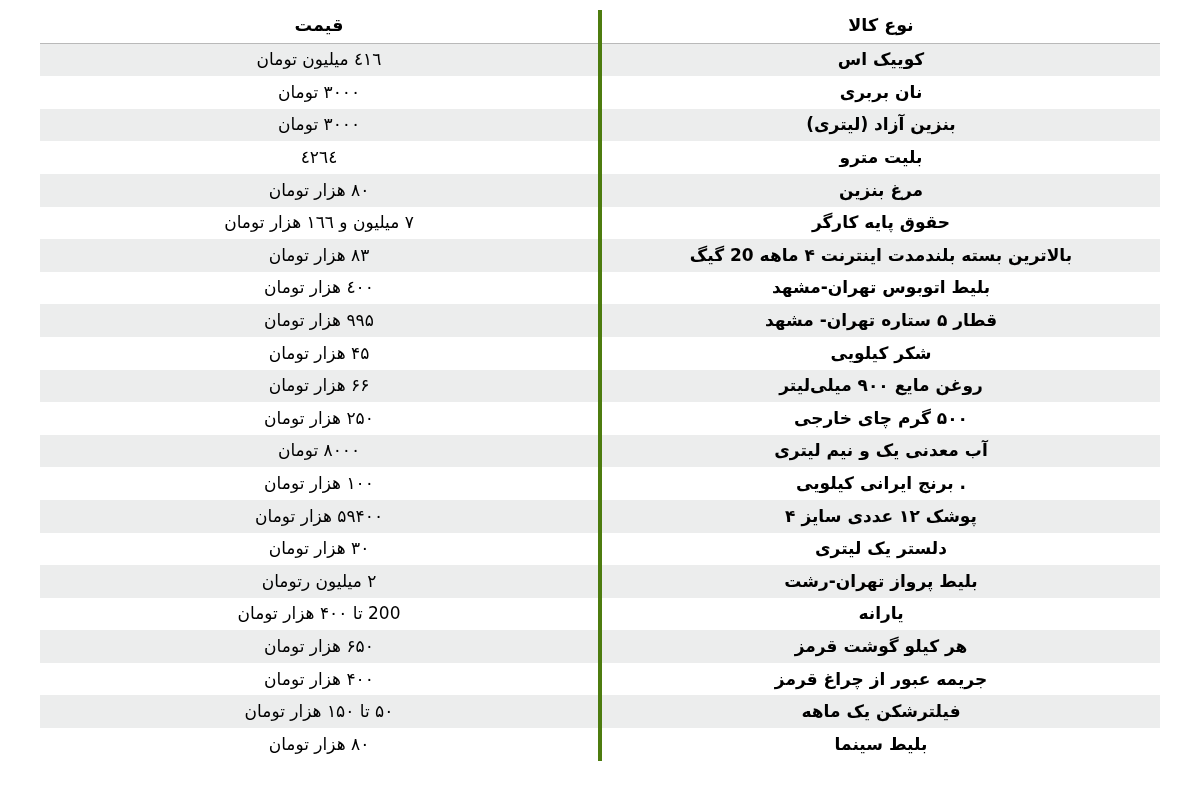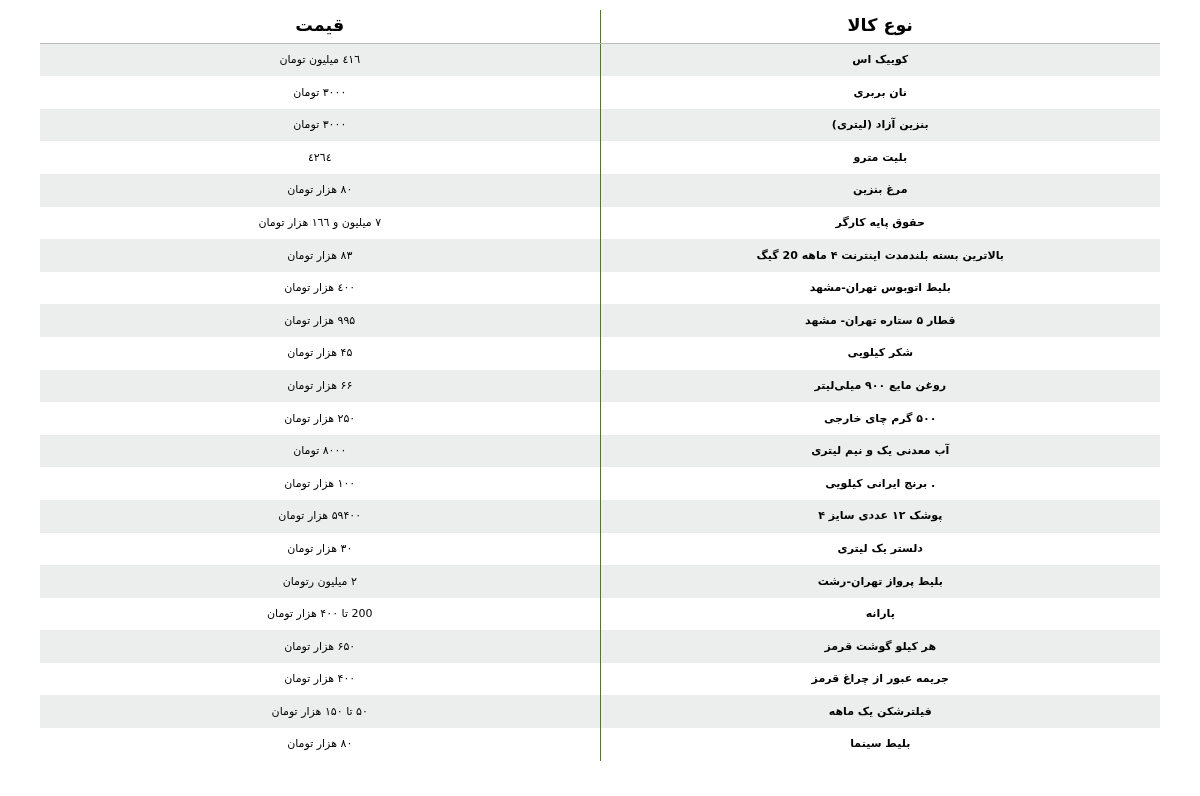--- a/index.html
+++ b/index.html
@@ -32,21 +32,21 @@
   }
   table.price-table col.col-item { width: 50%; }
   table.price-table col.col-price { width: 50%; }
 
   table.price-table th,
   table.price-table td {
     height: 30.6px;
     padding: 1px 6px;
     text-align: center;
     vertical-align: middle;
-    font-size: 11px;
+    font-size: 17px;
     line-height: 1.25;
     white-space: nowrap;
     overflow: hidden;
   }
   table.price-table thead th {
     font-weight: bold;
     font-size: 17.5px;
     background: #ffffff;
     border-bottom: 1px solid #b9b9b9;
   }
@@ -59,21 +59,21 @@
   table.price-table tbody tr.odd td {
     background: #eceded;
   }
   table.price-table tbody tr.even td {
     background: #ffffff;
   }
   
   table.price-table th.item,
   table.price-table td.item {
     border-right: none;
-    border-left: 1px solid #4d7c0f;
+    border-left: 4px solid #4d7c0f;
   }
   table.price-table th.price,
   table.price-table td.price {
     border-right: 1px solid #c9c9c9;
   }
 </style>
 </head>
 <body>
 
 <div class="page">

